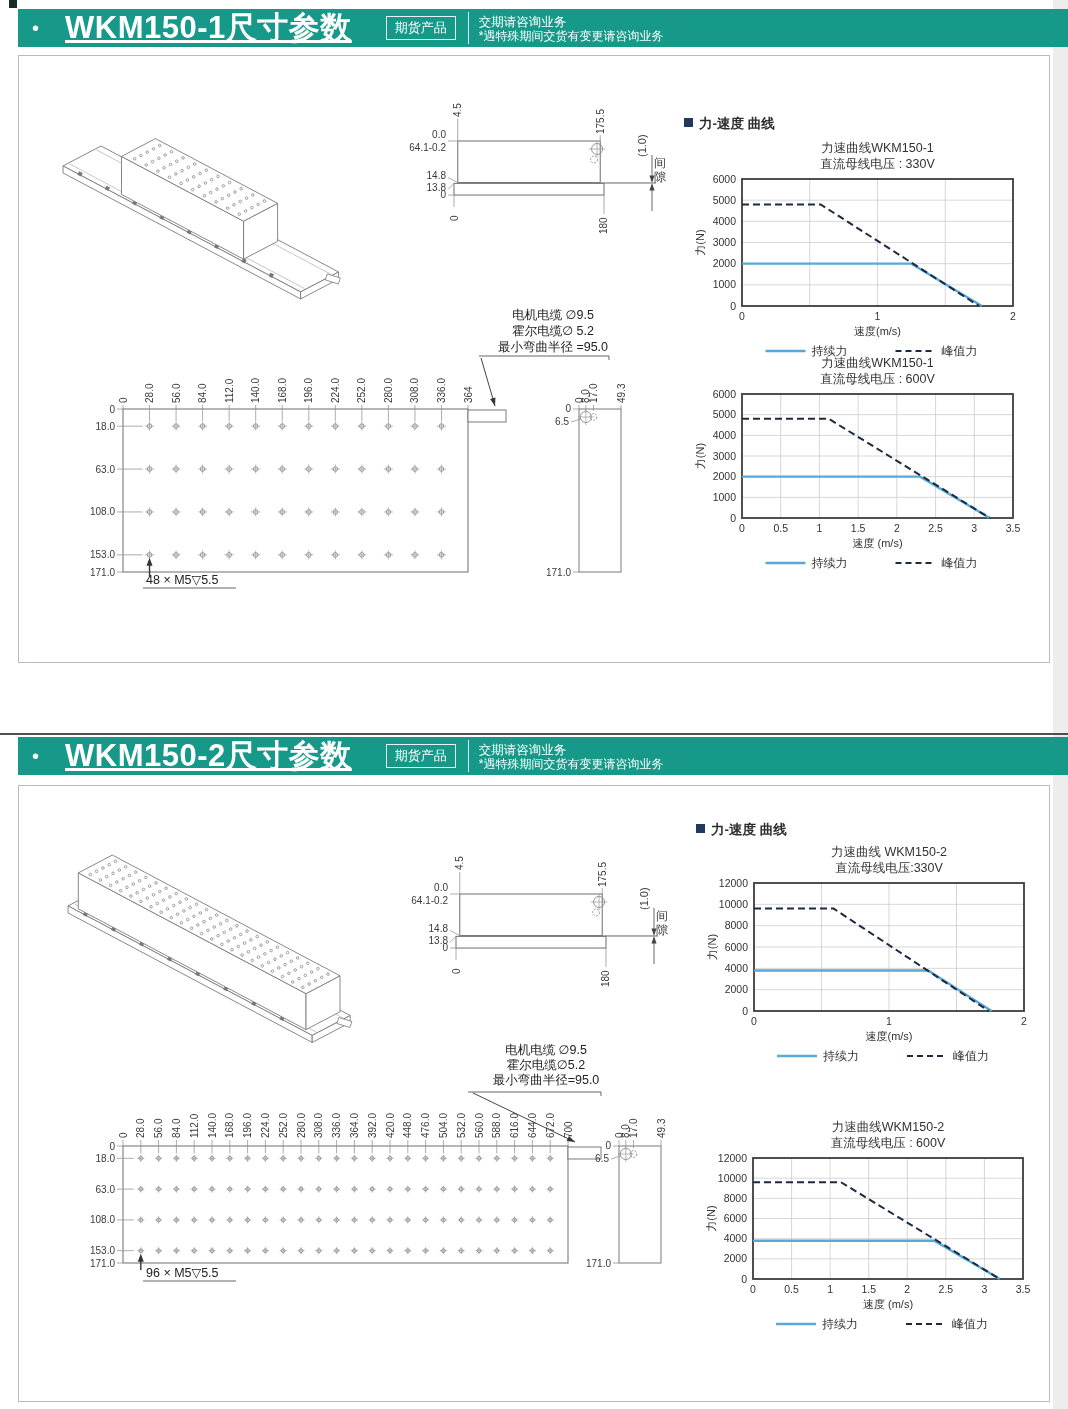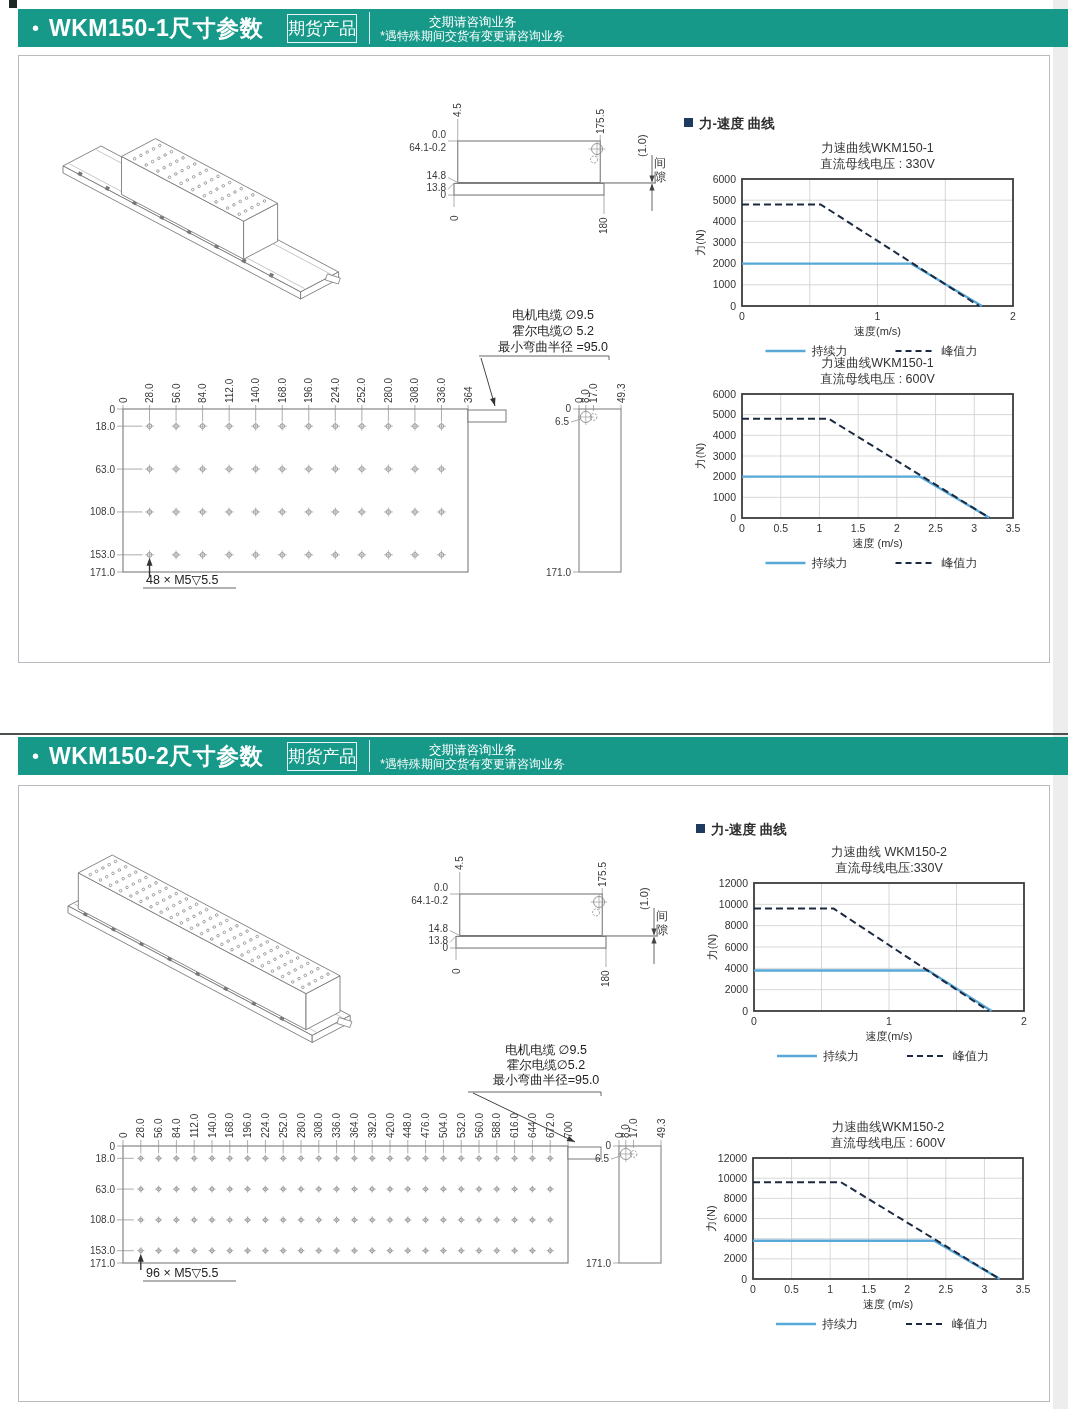--- a/index.html
+++ b/index.html
@@ -5,25 +5,25 @@
   html,body{margin:0;padding:0;}
   body{width:1068px;height:1409px;position:relative;background:#ffffff;
        font-family:"Liberation Sans","DejaVu Sans",sans-serif;overflow:hidden;}
   .page{position:absolute;inset:0;}
   .corner-mark{position:absolute;left:9px;top:0;width:8px;height:8px;background:#1d2827;}
   .right-gutter{position:absolute;left:1053px;top:0;width:15px;height:1409px;background:#ededed;}
   .divider-rule{position:absolute;left:0;top:733px;width:1068px;height:2px;background:#4c5150;}
   .sec-header{position:absolute;left:18px;width:1050px;height:38px;background:#17998a;color:#fff;
               display:flex;align-items:center;box-sizing:border-box;z-index:3;}
   .sec-header .bullet{margin-left:14px;font-size:20px;line-height:1;}
-  .sec-header .title{margin-left:10px;font-size:23px;font-weight:bold;letter-spacing:.5px;white-space:nowrap;}
-  .sec-header .badge{margin-left:24px;font-size:17px;border:1px solid rgba(255,255,255,.9);
-                     padding:2px 0;white-space:nowrap;}
+  .sec-header .title{margin-left:26px;font-size:31px;font-weight:bold;letter-spacing:.5px;white-space:nowrap;text-decoration:underline;}
+  .sec-header .badge{margin-left:34px;font-size:13px;border:1px solid rgba(255,255,255,.9);
+                     padding:2px 8px;white-space:nowrap;}
   .hnotes{margin-left:12px;border-left:1px solid rgba(255,255,255,.85);padding-left:10px;
-          display:flex;flex-direction:column;justify-content:center;height:32px;align-items:center;}
+          display:flex;flex-direction:column;justify-content:center;height:32px;}
   .hnotes .n1{font-size:12.5px;line-height:15px;}
   .hnotes .n2{font-size:12px;line-height:12px;}
   .panel{position:absolute;left:18px;width:1032px;background:#fff;border:1px solid #b8bcc0;
          box-sizing:border-box;z-index:2;}
   svg{display:block;}
   svg text{font-family:"Liberation Sans","DejaVu Sans",sans-serif;}
 </style>
 </head>
 <body>
 

